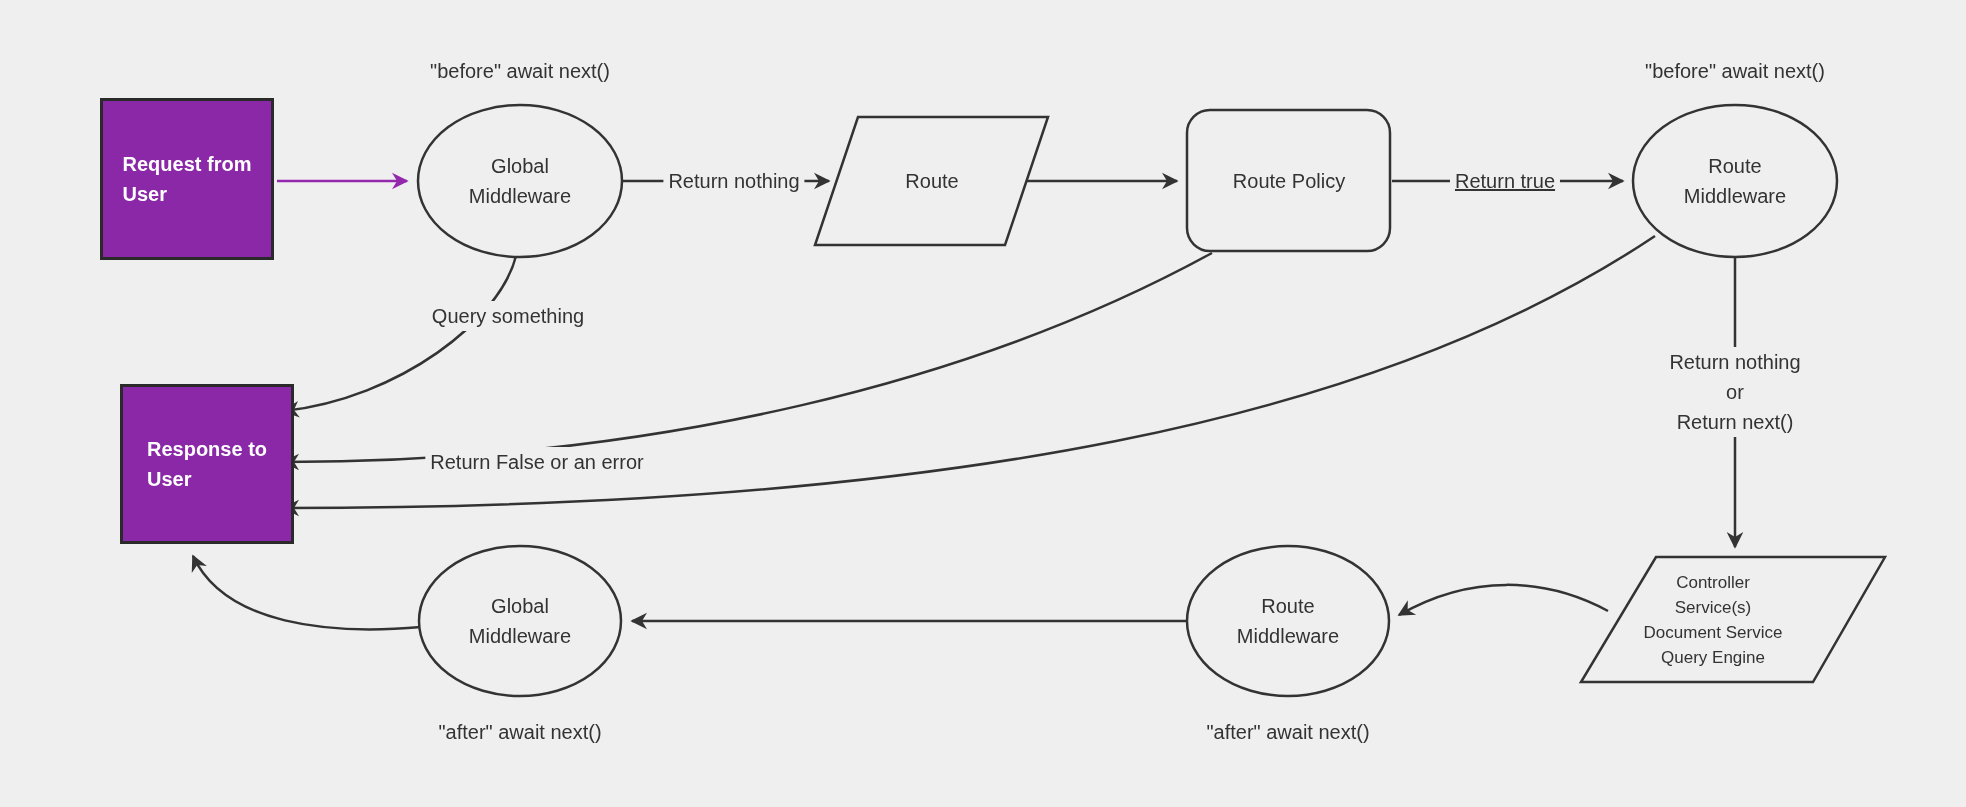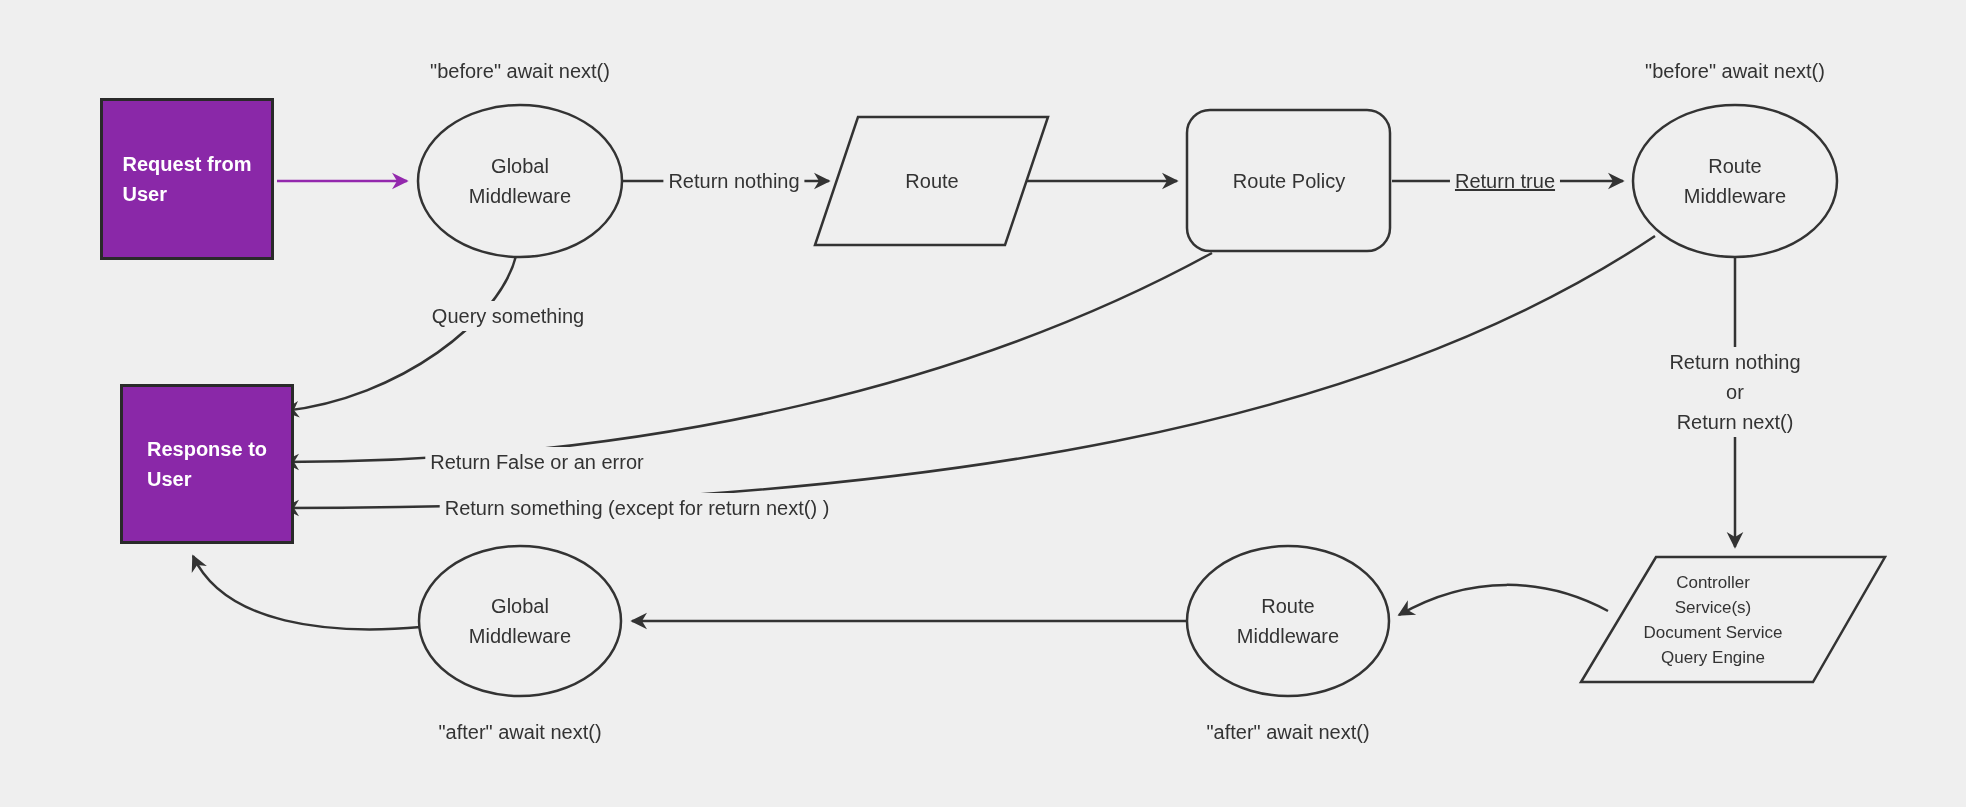--- a/index.html
+++ b/index.html
@@ -84,20 +84,19 @@
 Middleware</div>
   <div class="label node-label" style="left:520px;top:621px;">Global
 Middleware</div>
 
   <div class="label edge-label" style="left:520px;top:71px;">"before" await next()</div>
   <div class="label edge-label" style="left:1735px;top:71px;">"before" await next()</div>
   <div class="label edge-label" style="left:734px;top:181px;">Return nothing</div>
   <div class="label edge-label" style="left:1505px;top:181px;text-decoration:underline;">Return true</div>
   <div class="label edge-label" style="left:508px;top:316px;">Query something</div>
   <div class="label edge-label" style="left:537px;top:462px;">Return False or an error</div>
-  <div class="label edge-label" style="left:637px;top:508px;">Return something (except for return next() )</div>
   <div class="label edge-label" style="left:1735px;top:392px;">Return nothing
 or
 Return next()</div>
   <div class="label edge-label" style="left:520px;top:732px;">"after" await next()</div>
   <div class="label edge-label" style="left:1288px;top:732px;">"after" await next()</div>
 
 </div>
 
 </body></html>

